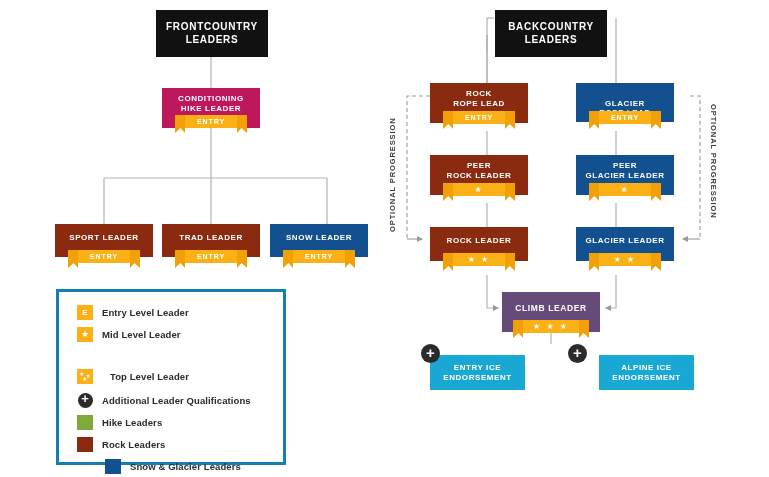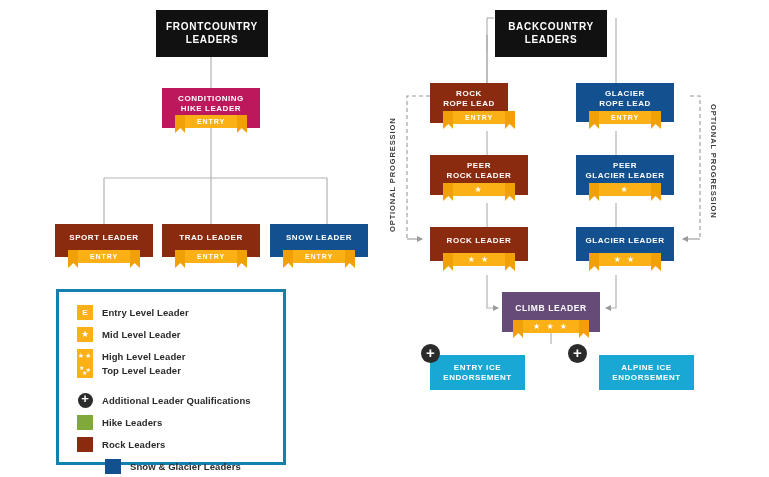--- a/index.html
+++ b/index.html
@@ -166,21 +166,21 @@
     <span>ENTRY</span>
   </div>
 
   <div class="node black" style="left:495px;top:10px;width:112px;height:47px;font-size:10px;">
     <span class="lbl">
       <span>BACKCOUNTRY</span><br>
       <span>LEADERS</span>
     </span>
   </div>
 
-  <div class="node rock" style="left:430px;top:83px;width:78px;height:40px;font-size:8px;">
+  <div class="node rock" style="left:430px;top:83px;width:98px;height:40px;font-size:8px;">
     <span class="lbl" style="position:relative;top:-4px;">
       <span>ROCK</span><br>
       <span>ROPE LEAD</span>
     </span>
   </div>
   <div class="ribbon" style="left:451px;top:111px;width:56px;">
     <span>ENTRY</span>
   </div>
 
   <div class="node rock" style="left:430px;top:155px;width:98px;height:40px;font-size:8px;">
@@ -193,21 +193,21 @@
     <span class="stars">★</span>
   </div>
 
   <div class="node rock" style="left:430px;top:227px;width:98px;height:34px;font-size:8px;">
     <span class="lbl" style="position:relative;top:-3px;">ROCK LEADER</span>
   </div>
   <div class="ribbon" style="left:451px;top:253px;width:56px;">
     <span class="stars">★ ★</span>
   </div>
 
-  <div class="node snow" style="left:576px;top:83px;width:98px;height:39px;font-size:8px;">
+  <div class="node snow" style="left:576px;top:83px;width:98px;height:39px;font-size:8px;align-items:flex-end;">
     <span class="lbl" style="position:relative;top:-4px;">
       <span>GLACIER</span><br>
       <span>ROPE LEAD</span>
     </span>
   </div>
   <div class="ribbon" style="left:597px;top:111px;width:56px;">
     <span>ENTRY</span>
   </div>
 
   <div class="node snow" style="left:576px;top:155px;width:98px;height:40px;font-size:8px;">
@@ -259,25 +259,21 @@
 
   <div id="legend">
     <div class="lrow" style="top:12px;">
       <span class="lswatch ent">E</span>
       <span class="ltext">Entry Level Leader</span>
     </div>
     <div class="lrow" style="top:34px;">
       <span class="lswatch mid">★</span>
       <span class="ltext">Mid Level Leader</span>
     </div>
-    <div class="lrow" style="top:56px;">
-      <span class="lswatch high">★★</span>
-      <span class="ltext">High Level Leader</span>
-    </div>
-    <div class="lrow" style="top:70px;">
+    <div class="lrow" style="top:76px;gap:8px;">
       <span class="lswatch top">
         <span style="left:2px;top:2px;">★</span>
         <span style="right:2px;top:4px;">★</span>
         <span style="left:5px;bottom:2px;">★</span>
       </span>
       <span class="ltext">Top Level Leader</span>
     </div>
     <div class="lrow" style="top:100px;">
       <span class="lswatch plus">
         <span class="circ">

